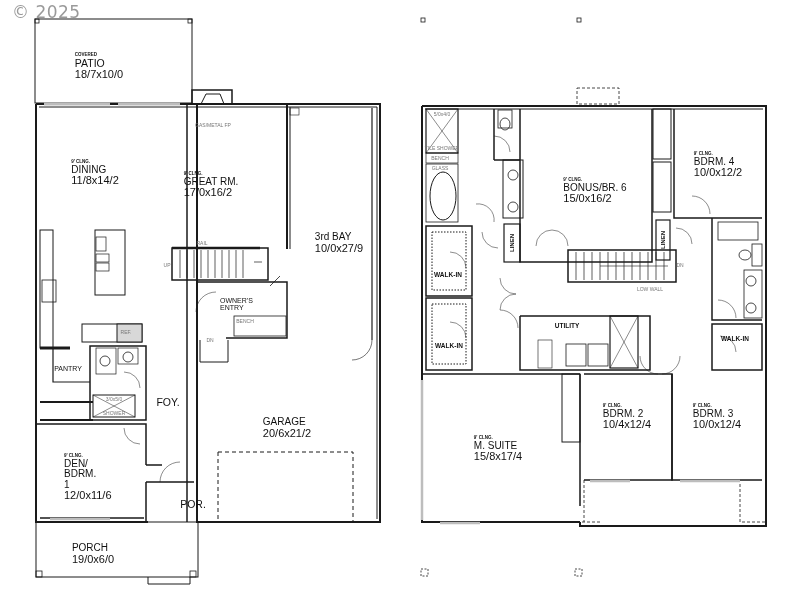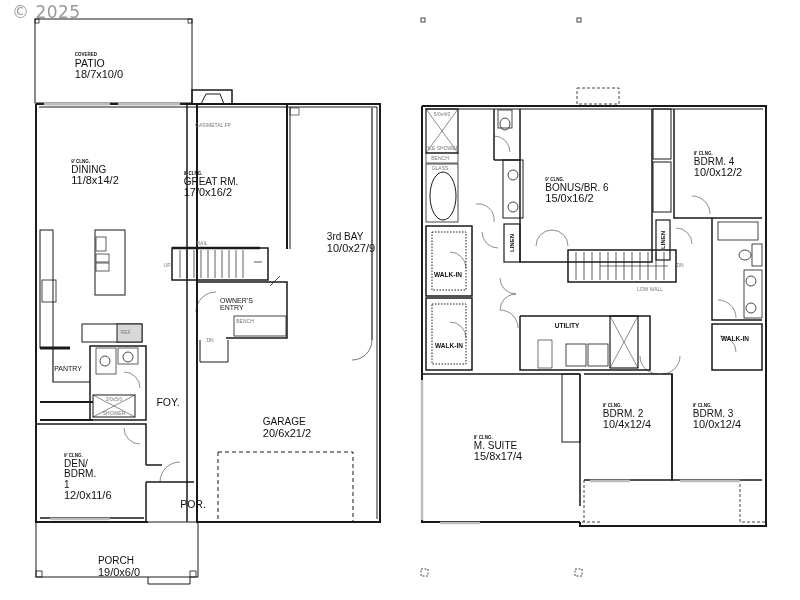--- a/index.html
+++ b/index.html
@@ -218,21 +218,21 @@
 <div class="lbl" style="left:95px;top:160px;">
   <span class="ceil">9' CLNG.</span>
   <span class="name">DINING</span>
   <span class="dim">11/8x14/2</span>
 </div>
 <div class="lbl" style="left:211px;top:172px;">
   <span class="ceil">9' CLNG.</span>
   <span class="name">GREAT RM.</span>
   <span class="dim">17/0x16/2</span>
 </div>
-<div class="lbl" style="left:339px;top:232px;margin-left:12px;">
+<div class="lbl" style="left:339px;top:232px;">
   <span class="name">3rd BAY</span>
   <span class="dim">10/0x27/9</span>
 </div>
 <div class="lbl" style="left:240px;top:297px;width:40px;white-space:normal;">
   <span class="name" style="font-size:7px;">OWNER'S ENTRY</span>
 </div>
 <div class="lbl" style="left:68px;top:365px;">
   <span class="name" style="font-size:7px;">PANTRY</span>
 </div>
 <div class="lbl" style="left:168px;top:397px;">
@@ -243,35 +243,35 @@
   <span class="dim">20/6x21/2</span>
 </div>
 <div class="lbl" style="left:84px;top:454px;width:40px;white-space:normal;">
   <span class="ceil">9' CLNG.</span>
   <span class="name">DEN/ BDRM. 1</span>
   <span class="dim">12/0x11/6</span>
 </div>
 <div class="lbl" style="left:168px;top:499px;margin-left:25px;">
   <span class="name big">POR.</span>
 </div>
-<div class="lbl" style="left:119px;top:543px;margin-top:13px;">
+<div class="lbl" style="left:93px;top:543px;">
   <span class="name">PORCH</span>
   <span class="dim">19/0x6/0</span>
 </div>
 
 <div class="small" style="left:213px;top:122px;">GAS/METAL FP</div>
 <div class="small" style="left:202px;top:240px;">RAIL</div>
 <div class="small" style="left:245px;top:318px;">BENCH</div>
 <div class="small" style="left:126px;top:329px;">REF.</div>
 <div class="small" style="left:167px;top:262px;">UP</div>
 <div class="small" style="left:210px;top:337px;">DN</div>
 <div class="small" style="left:114px;top:396px;">3/0x5/0</div>
 <div class="small" style="left:114px;top:410px;">SHOWER</div>
 
-<div class="lbl" style="left:577px;top:178px;">
+<div class="lbl" style="left:595px;top:178px;">
   <span class="ceil">9' CLNG.</span>
   <span class="name">BONUS/BR. 6</span>
   <span class="dim">15/0x16/2</span>
 </div>
 <div class="lbl" style="left:718px;top:152px;">
   <span class="ceil">9' CLNG.</span>
   <span class="name">BDRM. 4</span>
   <span class="dim">10/0x12/2</span>
 </div>
 <div class="lbl" style="left:448px;top:272px;">

